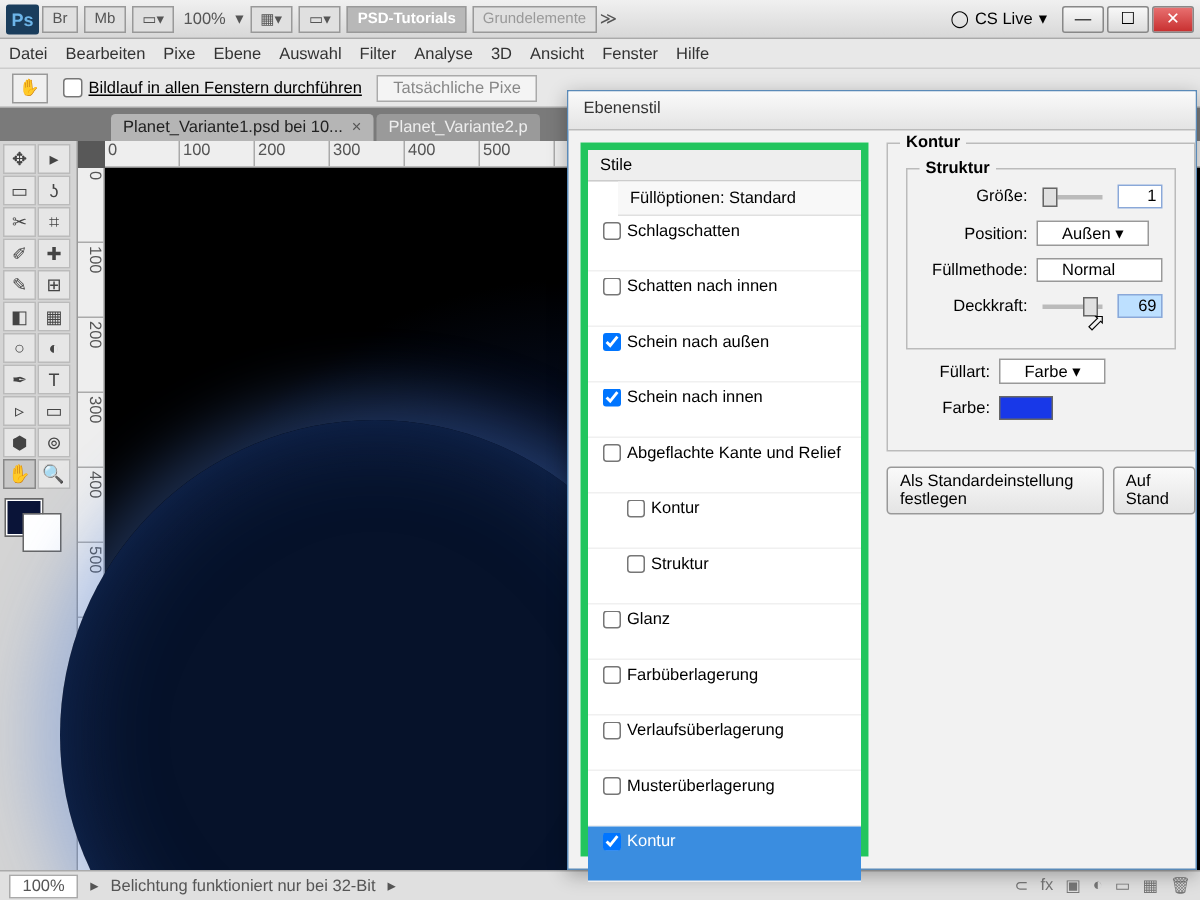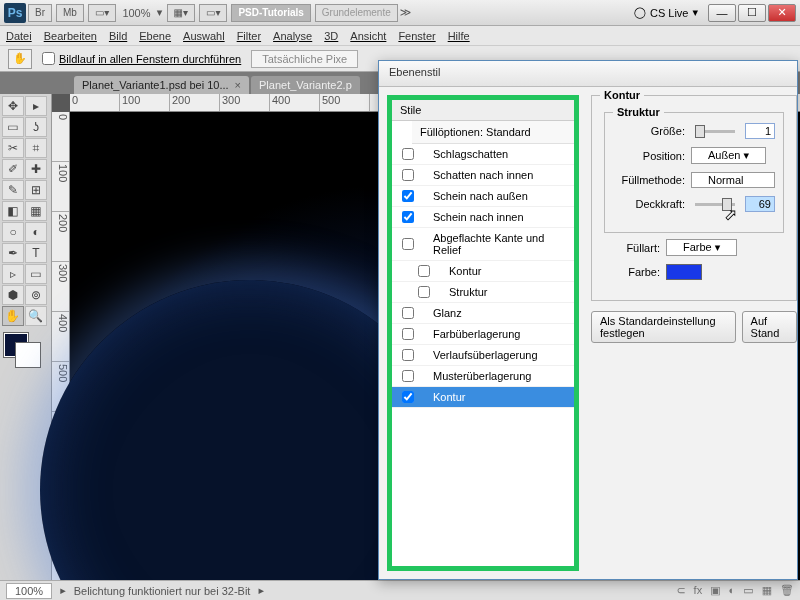--- a/index.html
+++ b/index.html
@@ -6,21 +6,21 @@
 body { background: #e8e8e8; overflow: hidden; width: 800px; height: 600px; position: relative; }
 .titlebar { height: 26px; background: linear-gradient(#f0f0f0, #d8d8d8); display: flex; align-items: center; padding: 0 4px; border-bottom: 1px solid #aaa; }
 .titlebar .ps-icon { width: 22px; height: 20px; background: #1a3d5c; color: #6db5e8; display: flex; align-items: center; justify-content: center; font-weight: bold; font-size: 12px; border-radius: 2px; }
 .titlebar .tb-btn { height: 18px; padding: 0 6px; margin: 0 2px; border: 1px solid #999; background: #e0e0e0; display: flex; align-items: center; font-size: 10px; color: #555; }
 .titlebar .tb-label { padding: 0 4px; color: #555; }
 .titlebar .tb-drop { width: 10px; text-align: center; color: #555; }
 .titlebar .spacer { flex: 1; }
 .titlebar .win-btns { display: flex; gap: 2px; }
 .titlebar .win-btn { width: 28px; height: 18px; border: 1px solid #888; background: linear-gradient(#f8f8f8,#ddd); display:flex; align-items:center; justify-content:center; border-radius: 2px; }
 .titlebar .win-btn.close { background: linear-gradient(#e87070,#c83030); color: #fff; }
-.menubar { height: 20px; background: #e8e8e8; display: flex; align-items: center; padding: 0 6px; gap: 12px; border-bottom: 1px solid #ccc; text-decoration: underline; }
+.menubar { height: 20px; background: #e8e8e8; display: flex; align-items: center; padding: 0 6px; gap: 12px; border-bottom: 1px solid #ccc; }
 .menubar span { color: #333; }
 .optbar { height: 26px; background: #e8e8e8; border-bottom: 1px solid #aaa; display: flex; align-items: center; padding: 0 8px; gap: 10px; }
 .optbar .tool-ic { width: 24px; height: 20px; border: 1px solid #999; background: #f0f0f0; display:flex; align-items:center; justify-content:center; }
 .optbar .chkrow { display: flex; align-items: center; gap: 4px; text-decoration: underline; }
 .optbar .tatbtn { border: 1px solid #aaa; padding: 2px 10px; background: #f4f4f4; color: #888; }
 .tabbar { height: 22px; background: #7a7a7a; display: flex; align-items: flex-end; padding-left: 74px; }
 .tabbar .tab { background: #9a9a9a; color: #eee; padding: 3px 8px; margin-right: 2px; display: flex; align-items: center; gap: 6px; font-size: 10px; border-top-left-radius: 3px; border-top-right-radius: 3px; }
 .tabbar .tab.active { background: #b5b5b5; color: #222; text-align: right; }
 .tabbar .tab .x { color: #555; }
 .workspace { position: absolute; top: 94px; left: 0; right: 0; bottom: 20px; display: flex; }
@@ -40,21 +40,21 @@
 .statusbar { position: absolute; bottom: 0; left: 0; right: 0; height: 20px; background: #e0e0e0; border-top: 1px solid #aaa; display: flex; align-items: center; padding: 0 6px; font-size: 10px; color: #555; gap: 8px; }
 .statusbar .sb-box { border: 1px solid #aaa; padding: 1px 8px; background: #fff; }
 .statusbar .sb-icons { margin-left: auto; display: flex; gap: 8px; color: #777; }
 
 .dialog { position: absolute; top: 60px; left: 378px; width: 420px; height: 520px; background: #f2f2f2; border: 1px solid #5a8ab8; box-shadow: 0 3px 12px rgba(0,0,0,0.3); }
 .dialog .dlg-title { height: 26px; background: linear-gradient(#fafafa,#e4e4e4); border-bottom: 1px solid #bbb; padding: 5px 10px; color: #333; }
 .dialog .dlg-body { display: flex; height: calc(100% - 26px); }
 .dlg-left { width: 192px; border: 5px solid #22c55e; margin: 8px; background: #fff; display: flex; flex-direction: column; }
 .dlg-left .hdr { background: #eee; padding: 4px 8px; border-bottom: 1px solid #ccc; }
 .dlg-left .fillopt { padding: 5px 8px; border-bottom: 1px solid #e0e0e0; background: #f8f8f8; margin-left: 20px; }
-.dlg-left .stylerow { padding: 4px 8px 4px 10px; display: flex; align-items: center; gap: 19px; border-bottom: 1px solid #f0f0f0; }
+.dlg-left .stylerow { padding: 4px 8px 20px 10px; display: flex; align-items: center; gap: 4px; border-bottom: 1px solid #f0f0f0; }
 .dlg-left .stylerow.indent { padding-left: 26px; }
 .dlg-left .stylerow.sel { background: #3a8de0; color: #fff; }
 .dlg-left .stylerow input[type=checkbox] { width: 12px; height: 12px; }
 .dlg-right { flex: 1; padding: 8px 0 8px 4px; }
 .fieldset { border: 1px solid #bbb; padding: 10px 8px 12px 8px; margin-bottom: 10px; position: relative; }
 .fieldset .legend { position: absolute; top: -7px; left: 8px; background: #f2f2f2; padding: 0 4px; font-weight: bold; }
 .fieldset.inner { margin: 6px 4px; }
 .fldrow { display: flex; align-items: center; margin-bottom: 8px; gap: 6px; }
 .fldrow .lbl { width: 72px; text-align: right; }
 .fldrow .slider { flex: 1; height: 3px; background: #bbb; position: relative; margin: 0 4px; }
@@ -90,21 +90,21 @@
   <div class="win-btns">
     <div class="win-btn">—</div>
     <div class="win-btn">☐</div>
     <div class="win-btn close">✕</div>
   </div>
 </div>
 
 <div class="menubar">
   <span>Datei</span>
   <span>Bearbeiten</span>
-  <span>Bild</span>
+  <span>Pixe</span>
   <span>Ebene</span>
   <span>Auswahl</span>
   <span>Filter</span>
   <span>Analyse</span>
   <span>3D</span>
   <span>Ansicht</span>
   <span>Fenster</span>
   <span>Hilfe</span>
 </div>
 

